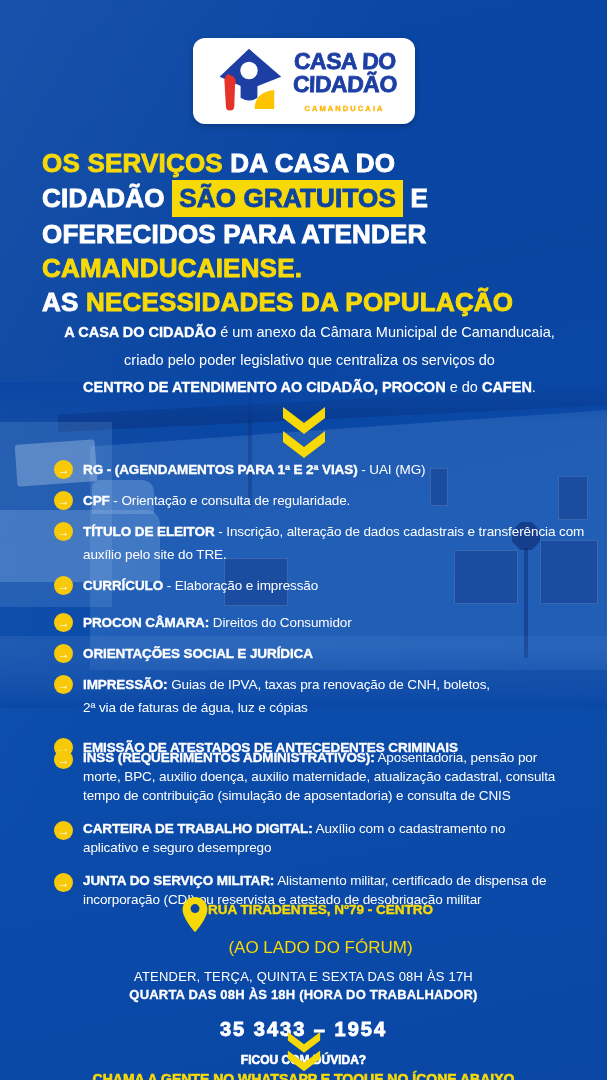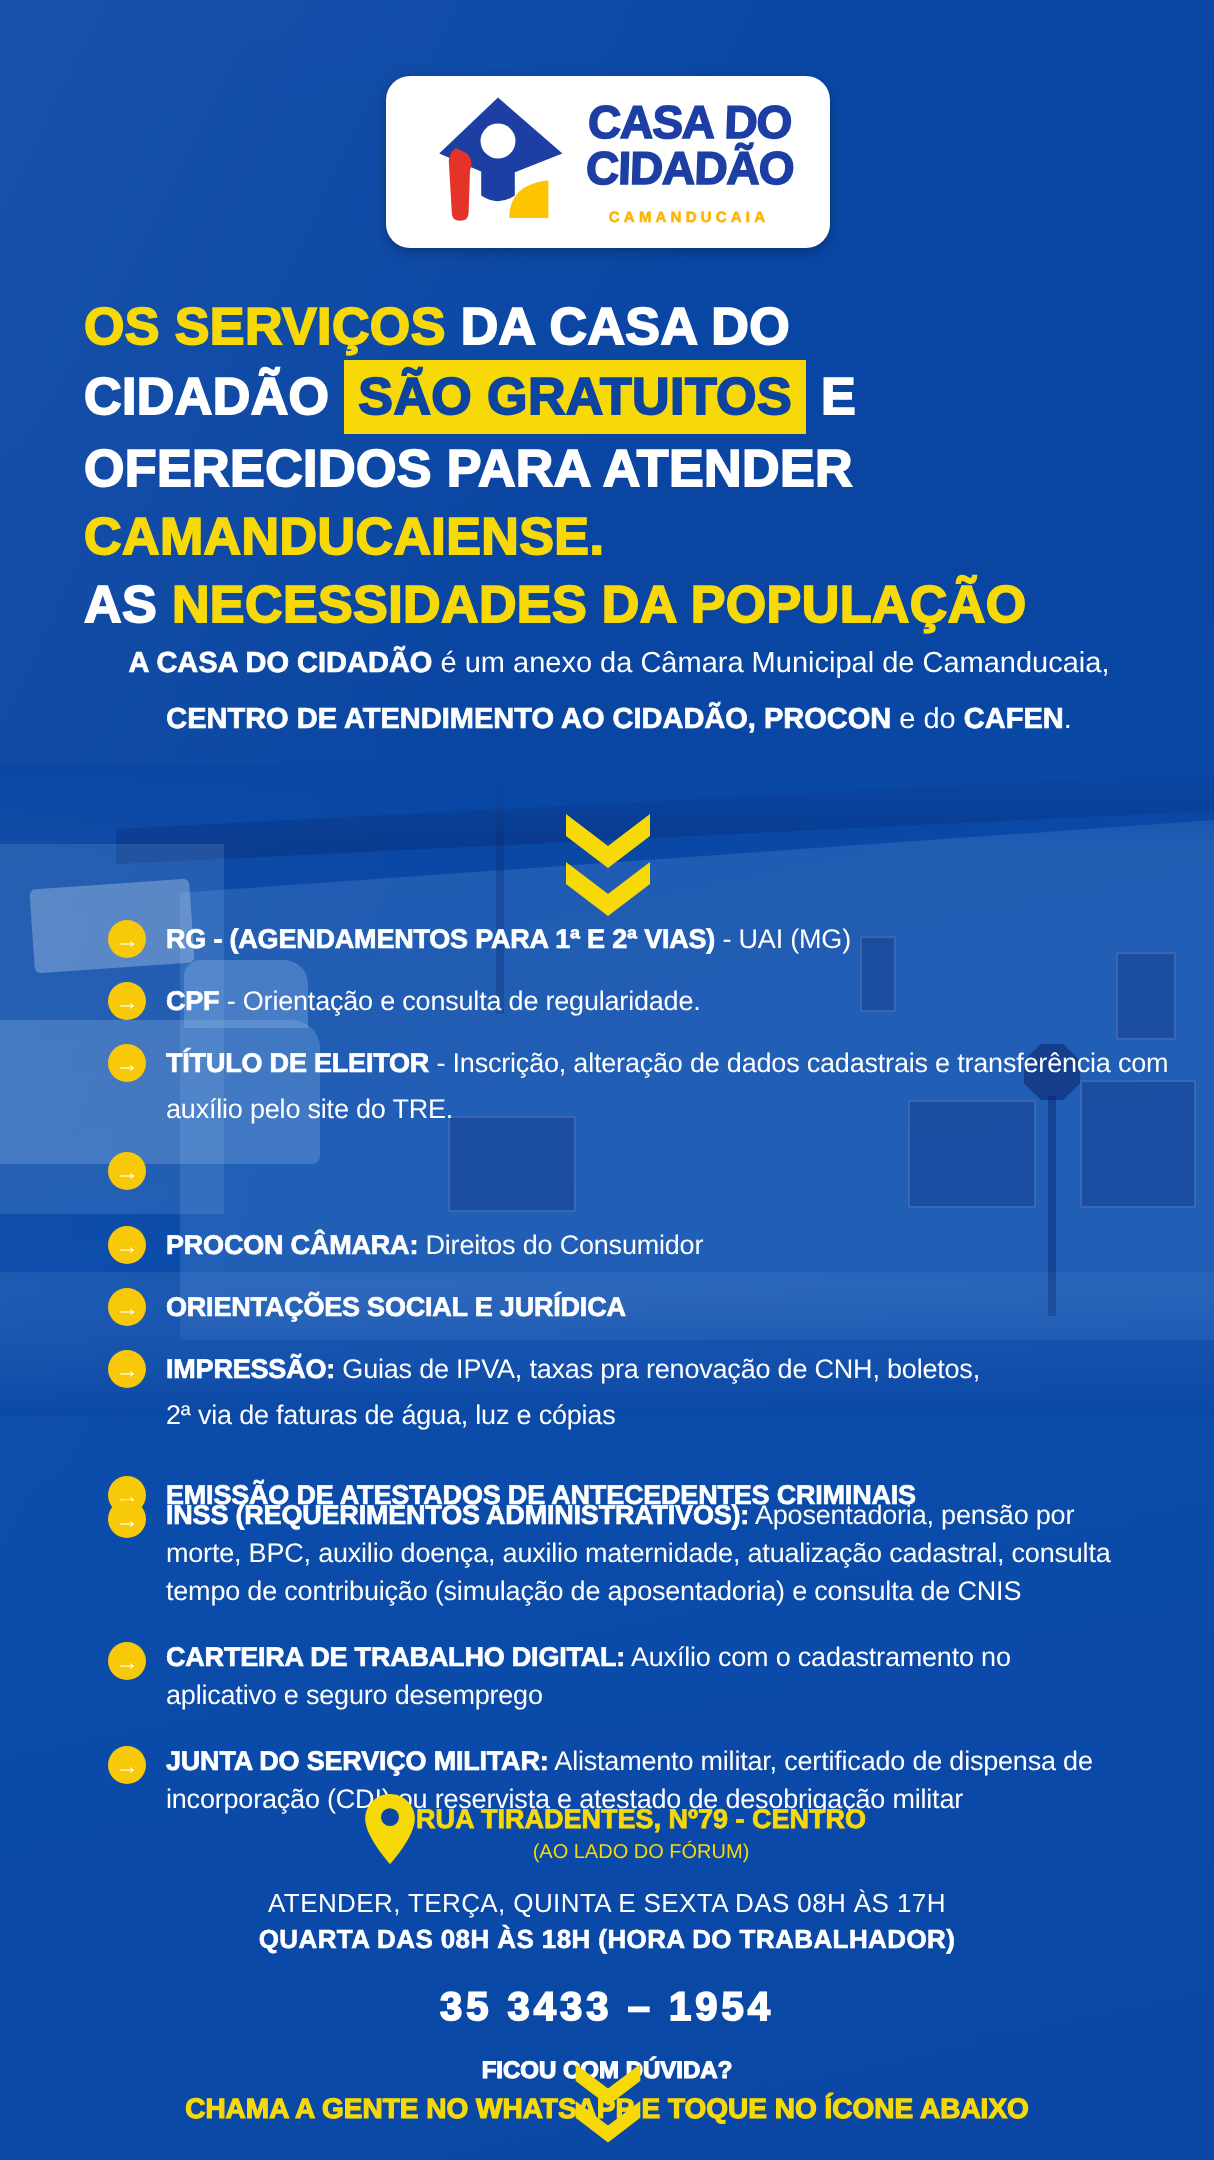--- a/index.html
+++ b/index.html
@@ -81,21 +81,21 @@
     font-size:12px;font-weight:bold;margin-top:2px;}
   .svc p{margin:0;color:#fff;font-size:13.5px;line-height:23px;letter-spacing:-0.1px;}
   .g3 .svc p{line-height:19px;}
   .svc b{-webkit-text-stroke:0.35px #fff;}
   .mw490{max-width:490px;} .mw430{max-width:430px;} .mw420{max-width:420px;}
   
   .footer{position:absolute;top:896px;left:0;right:0;text-align:center;color:#fff;}
   .addr-row{display:flex;justify-content:center;align-items:flex-start;gap:0;padding-left:8px;}
   .pin-icon{width:26px;height:36px;flex:none;margin-top:1px;}
   .addr{color:#f7d908;font-weight:bold;font-size:13.5px;-webkit-text-stroke:0.4px #f7d908;margin-top:6px;}
-  .addr-note{color:#f7d908;font-size:10px;margin-top:4px;}
+  .addr-note{color:#f7d908;font-size:17px;margin-top:21px;}
   .hours1{font-size:13px;margin-top:11px;letter-spacing:0.2px;}
   .hours2{font-size:13px;font-weight:bold;margin-top:3px;letter-spacing:0.2px;
     -webkit-text-stroke:0.3px #fff;}
   .phone{font-size:20px;font-weight:bold;letter-spacing:2px;margin-top:16px;
     -webkit-text-stroke:0.9px #fff;}
   .doubt{font-size:12px;font-weight:bold;margin-top:12px;-webkit-text-stroke:0.6px #fff;}
   .wa{color:#f7d908;font-size:14px;font-weight:bold;margin-top:4px;
     -webkit-text-stroke:0.6px #f7d908;}
 </style>
 </head>
@@ -139,20 +139,21 @@
   <div class="headline">
     <div class="hline"><span class="yel">OS SERVIÇOS</span><span> DA CASA DO</span></div>
     <div class="hline"><span>CIDADÃO </span><span class="hl">SÃO GRATUITOS</span><span> E</span></div>
     <div class="hline"><span>OFERECIDOS PARA ATENDER</span></div>
     <div class="hline yel"><span class="yel">CAMANDUCAIENSE.</span></div>
     <div class="hline"><span>AS </span><span class="yel">NECESSIDADES DA POPULAÇÃO</span></div>
   </div>
 
   <div class="intro">
     <div class="iline"><b>A CASA DO CIDADÃO</b><span> é um anexo da Câmara Municipal de Camanducaia,</span></div>
+    <div class="iline"><span>criado pelo poder legislativo que centraliza os serviços do</span></div>
     <div class="iline"><b>CENTRO DE ATENDIMENTO AO CIDADÃO, PROCON</b><span> e do </span><b>CAFEN</b><span>.</span></div>
   </div>
 
   <svg class="chev chev1" width="46" height="52" viewBox="0 0 46 52">
     <polygon points="2,0 23,16 44,0 44,11 23,27 2,11" fill="#f7d908"></polygon>
     <polygon points="2,24 23,40 44,24 44,35 23,51 2,35" fill="#f7d908"></polygon>
   </svg>
 
   <div class="svc-group g1">
     <div class="svc">
@@ -162,20 +163,21 @@
     <div class="svc">
       <span class="bullet">→</span>
       <p><b>CPF</b><span> - Orientação e consulta de regularidade.</span></p>
     </div>
     <div class="svc">
       <span class="bullet">→</span>
       <p><b>TÍTULO DE ELEITOR</b><span> - Inscrição, alteração de dados cadastrais e transferência com auxílio pelo site do TRE.</span></p>
     </div>
     <div class="svc">
       <span class="bullet">→</span>
+      <p><b>CURRÍCULO</b><span> - Elaboração e impressão</span></p>
     </div>
   </div>
 
   <div class="svc-group g2">
     <div class="svc">
       <span class="bullet">→</span>
       <p><b>PROCON CÂMARA:</b><span> Direitos do Consumidor</span></p>
     </div>
     <div class="svc">
       <span class="bullet">→</span>

